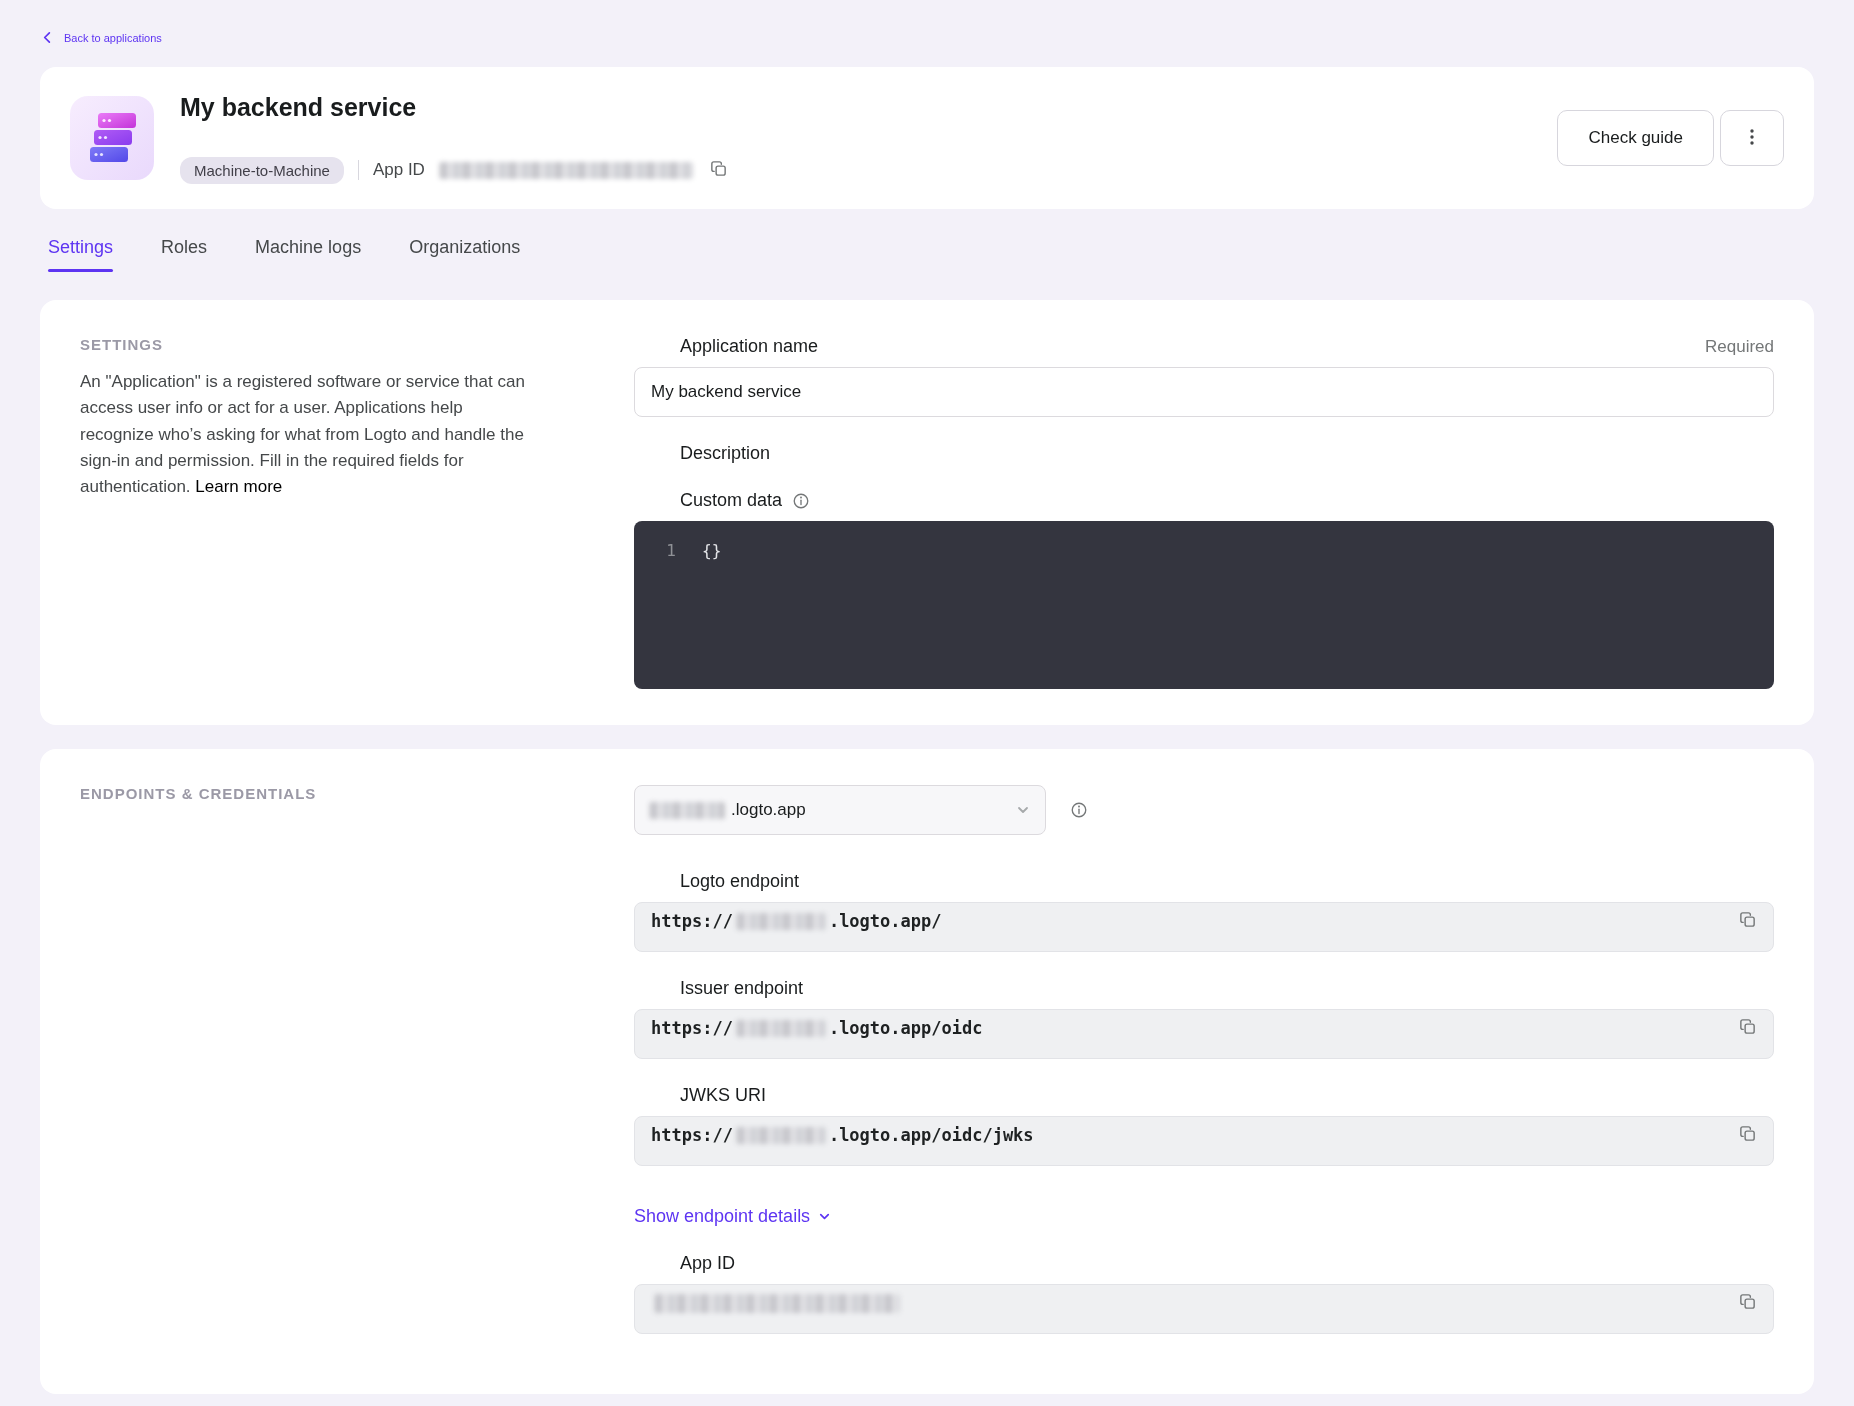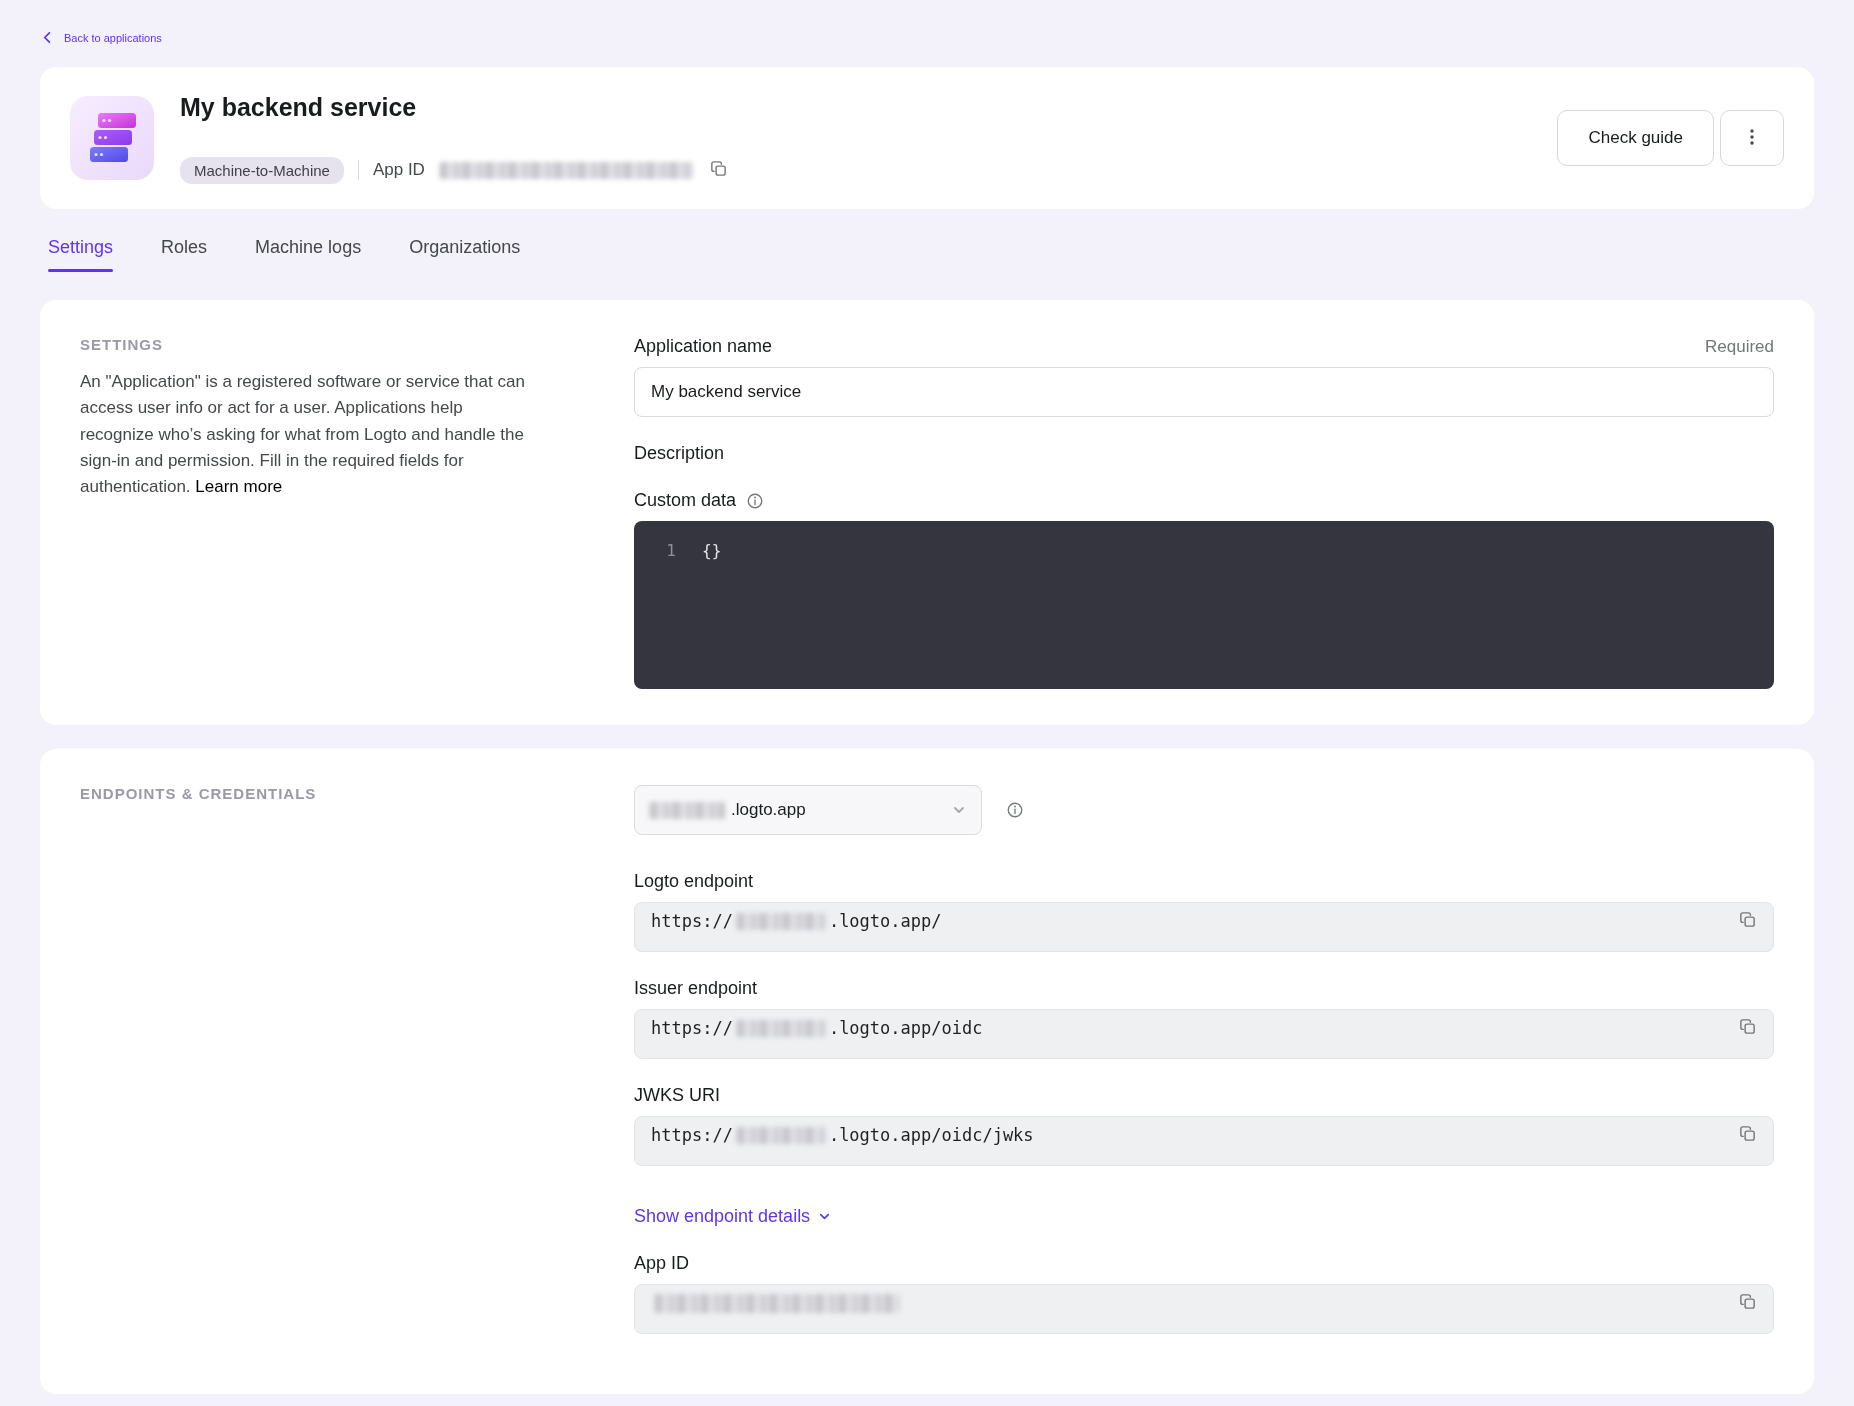--- a/index.html
+++ b/index.html
@@ -87,21 +87,21 @@
   .card main { flex: 1 1 auto; min-width: 0; }
 
   
   .field { margin-bottom: 26px; }
   .field:last-child { margin-bottom: 0; }
   .field-label-row {
     display: flex; justify-content: space-between; align-items: center;
     margin-bottom: 10px;
   }
   .field-label-row.left { justify-content: flex-start; gap: 10px; }
-  .field-label { font-size: 18px; font-weight: 500; color: #191c1d; }
+  .field-label { font-size: 18px; font-weight: 500; color: #191c1d; margin-left: 46px; }
   .required { font-size: 17px; color: #747778; }
   .text-input {
     width: 100%; height: 50px;
     border: 1px solid #dcdade; border-radius: 8px;
     padding: 0 16px; font-size: 17px; color: #191c1d;
     font-family: "Liberation Sans", sans-serif; background: #ffffff; outline: none;
   }
   .text-input::placeholder { color: #a6a9ab; }
 
   
@@ -109,34 +109,34 @@
     background: #34353f; border-radius: 8px; height: 168px;
     padding: 20px 0; font-family: "DejaVu Sans Mono", monospace; font-size: 16px;
   }
   .editor-line { display: flex; align-items: baseline; }
   .line-no { display: inline-block; min-width: 22px; text-align: right; margin: 0 26px 0 20px; color: #8f9196; }
   .code { color: #e3e4e8; }
 
   
   .select-row { display: flex; align-items: center; gap: 24px; margin-bottom: 36px; }
   .select {
-    width: 348px; height: 50px;
+    width: 412px; height: 50px;
     background: #f7f7f9; border: 1px solid #dcdade; border-radius: 8px;
     display: flex; align-items: center; gap: 4px; padding: 0 14px;
     font-size: 17px; color: #191c1d; cursor: pointer;
   }
   .redacted-tenant { width: 76px; margin-right: 2px; }
   .select .chevron { margin-left: auto; display: inline-flex; color: #a6a9ab; }
   .info-icon { display: inline-flex; cursor: pointer; }
 
   .readonly-field {
     display: flex; align-items: center;
     background: #eff0f2; border: 1px solid #e2e3e7; border-radius: 8px;
     height: 50px; padding: 0 14px 12px 16px;
-    font-family: "DejaVu Sans Mono", monospace; font-size: 17px; color: #1e2122;
+    font-family: "DejaVu Sans Mono", monospace; font-size: 17px; color: #1e2122; font-weight: bold;
   }
   .readonly-field .redacted { margin: 0 3px; }
   .redacted-url { width: 90px; }
   .redacted-appid-field { width: 246px; height: 19px; }
   .readonly-field .icon-btn { margin-left: auto; }
 
   .show-details {
     display: inline-flex; align-items: center; gap: 7px;
     color: #5d34f2; font-size: 18px; font-weight: 500;
     text-decoration: none; cursor: pointer; margin: 14px 0 26px 0;

